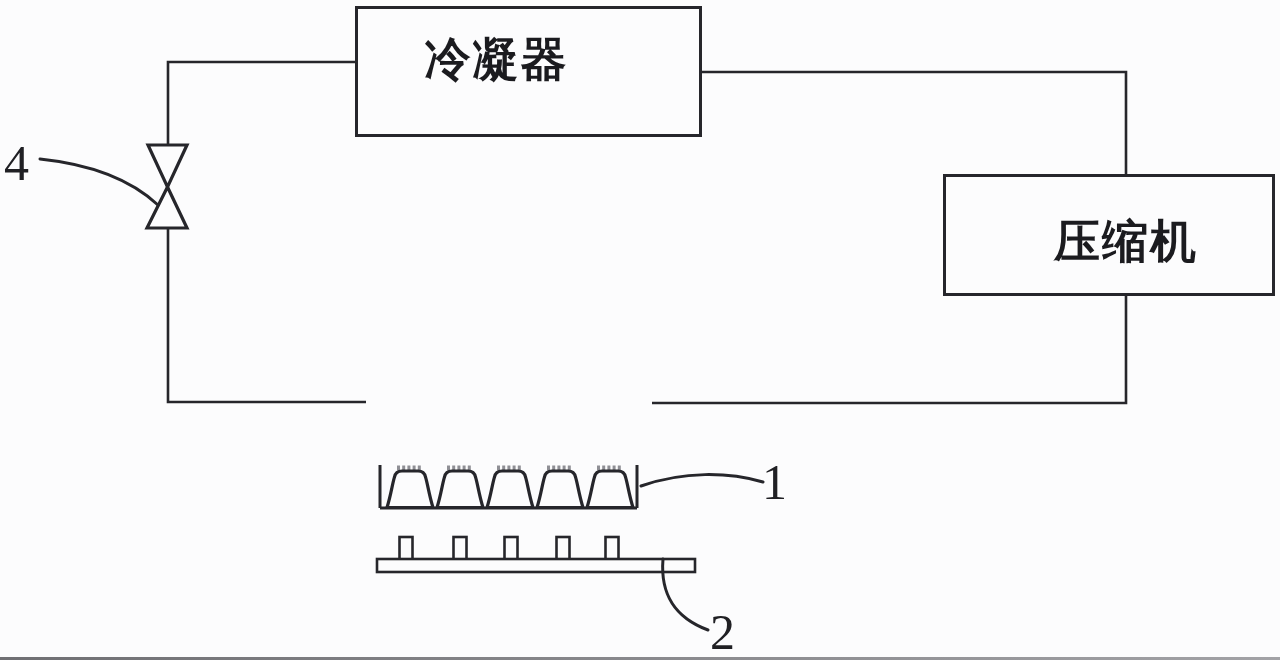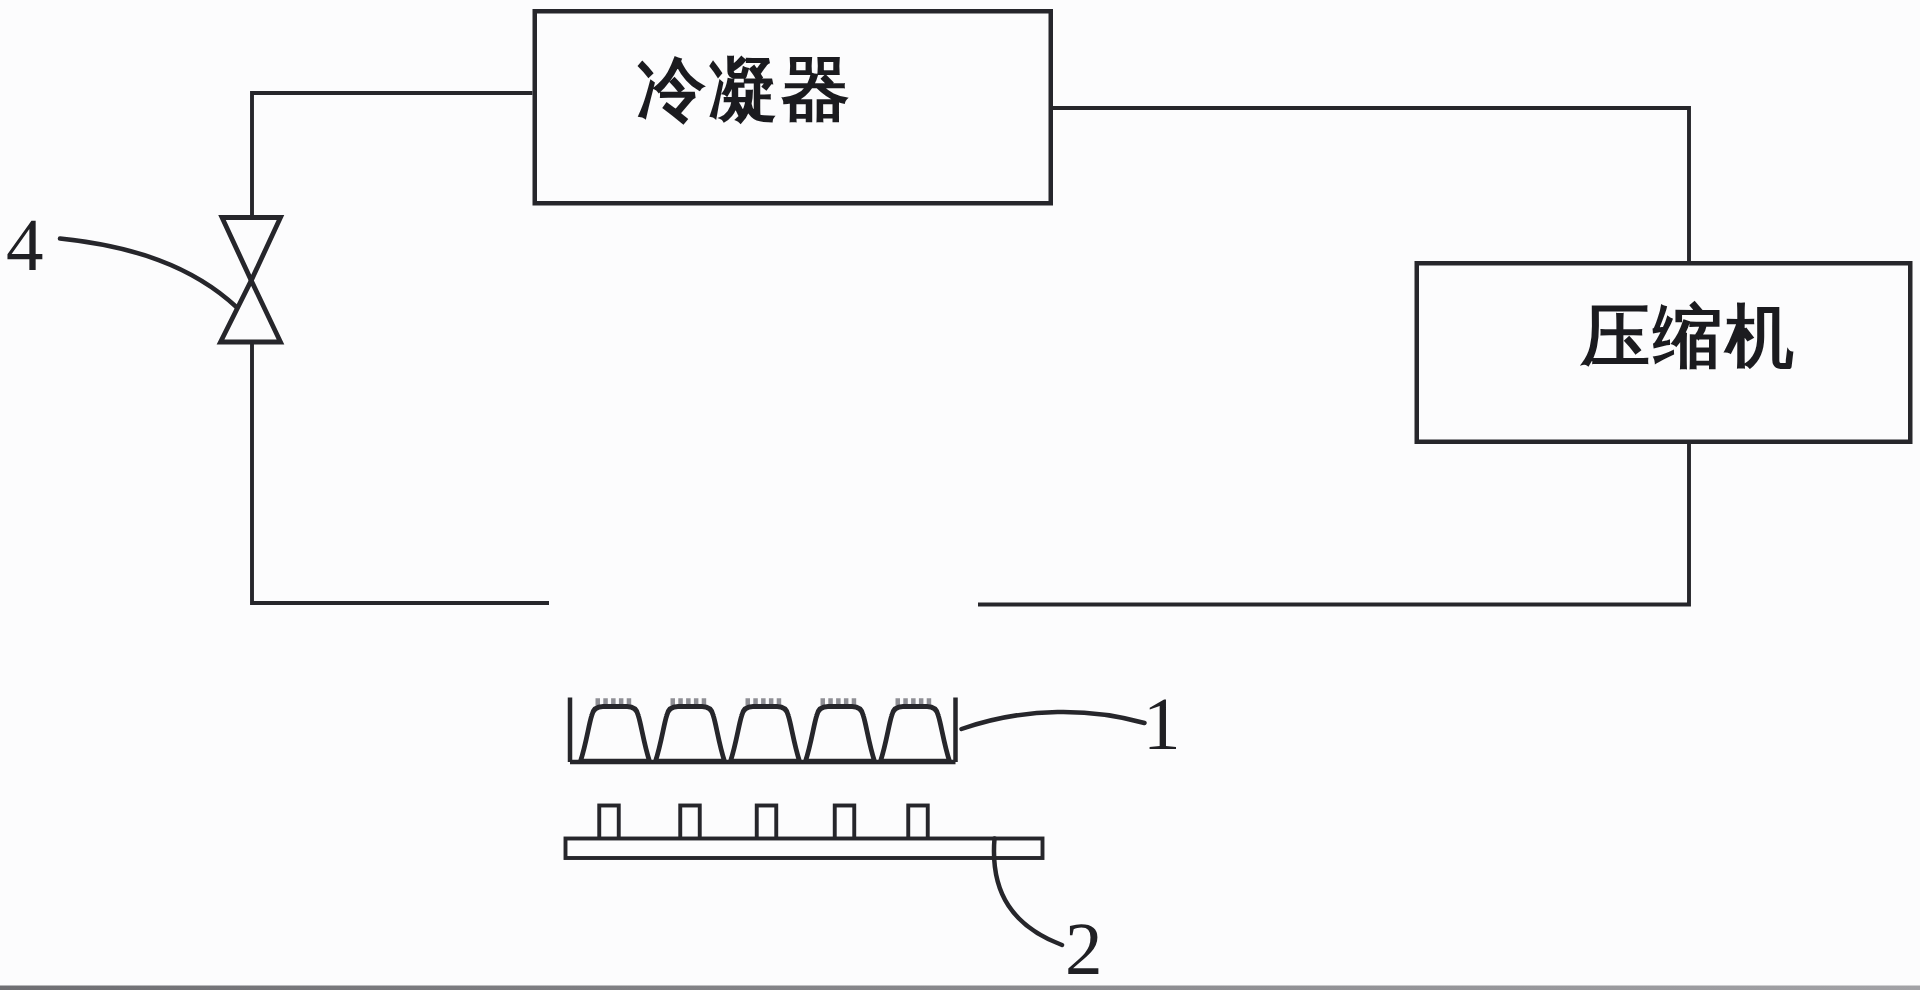--- a/index.html
+++ b/index.html
@@ -25,21 +25,21 @@
   .hatch{stroke:var(--hatch);stroke-width:5px;stroke-dasharray:3 2.2;}
   .box{
     position:absolute;
     box-sizing:border-box;
     border:3px solid var(--line);
     background:var(--bg);
     display:flex;align-items:center;justify-content:center;
     font-size:46px;font-weight:700;letter-spacing:2px;color:#1b1b1f;
   }
   #condenser{left:355px;top:6px;width:347px;height:131px;padding:0 64px 24px 0;justify-content:center;}
-  #compressor{left:943px;top:174px;width:332px;height:122px;padding:0 0 20px 34px;}
+  #compressor{left:943px;top:174px;width:332px;height:122px;padding:0 0 20px 34px;align-items:flex-end;}
   #evaporator{left:365px;top:340px;width:288px;height:125px;padding:0 10px 0 0;}
   .num{
     position:absolute;
     font-family:"Liberation Serif", serif;
     font-size:50px;line-height:1;color:var(--digit);
   }
   #num4{left:4px;top:138px;}
   #num1{left:762px;top:457px;}
   #num2{left:710px;top:607px;}
   .edge-artifact{

